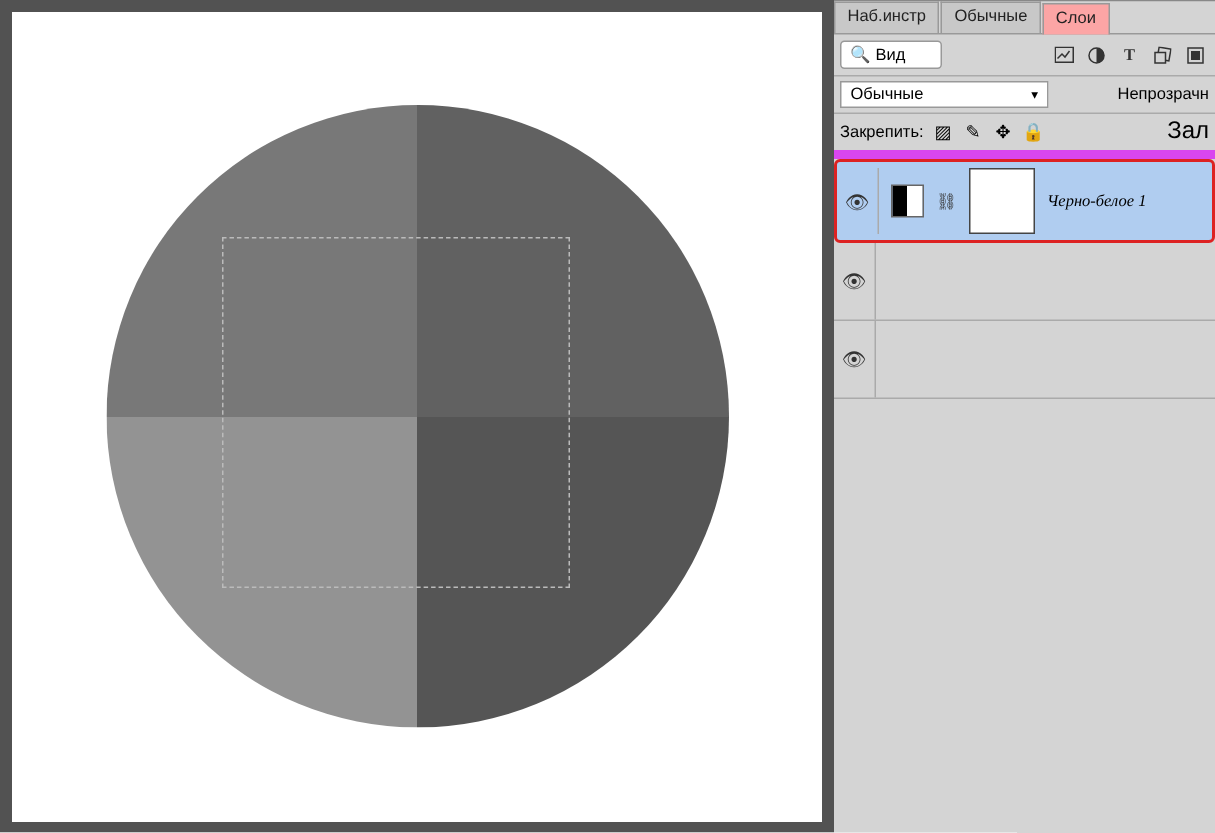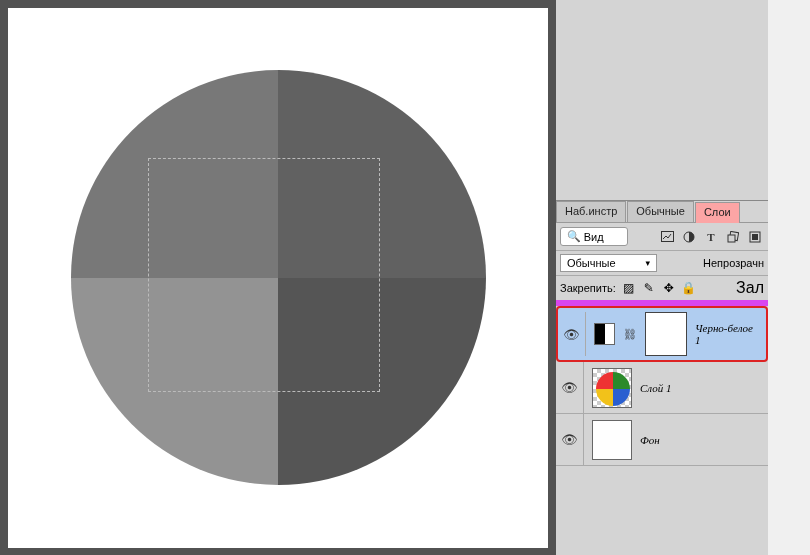--- a/index.html
+++ b/index.html
@@ -10,21 +10,21 @@
 .canvas { width: 540px; height: 540px; background: #fff; position: relative; display: flex; align-items: center; justify-content: center; }
 .circle-wrap { width: 415px; height: 415px; border-radius: 50%; overflow: hidden; position: relative; }
 .quad { position: absolute; width: 50%; height: 50%; }
 .q-tl { top: 0; left: 0; background: #787878; }
 .q-tr { top: 0; right: 0; background: #616161; }
 .q-bl { bottom: 0; left: 0; background: #939393; }
 .q-br { bottom: 0; right: 0; background: #555555; }
 .marquee { position: absolute; border: 1.5px dashed #bbb; width: 232px; height: 234px; top: 150px; left: 140px; pointer-events: none; }
 
 
-.side { width: 212px; height: 555px; background: #d4d4d4; display: flex; flex-direction: column; }
+.side { width: 254px; height: 555px; background: #d4d4d4; display: flex; flex-direction: row; }
 .side-top-gap { height: 200px; background: #d4d4d4; }
 
 .panel { background: #d4d4d4; flex: 1; border-top: 1px solid #888; display: flex; flex-direction: column; }
 .tabs { display: flex; height: 22px; background: #d4d4d4; border-bottom: 1px solid #999; }
 .tab { font-size: 11px; padding: 3px 8px; color: #222; background: #c8c8c8; border: 1px solid #999; border-bottom: none; margin-right: 1px; cursor: pointer; }
 .tab.active { background: #fca5a5; position: relative; top: 1px; }
 
 .search-row { display: flex; align-items: center; padding: 4px; gap: 4px; border-bottom: 1px solid #aaa; }
 .search-box { display: flex; align-items: center; border: 1px solid #999; background: #fff; border-radius: 3px; padding: 2px 6px; font-size: 11px; width: 68px; }
 .search-box span.icon { margin-right: 3px; font-size: 11px; }
@@ -150,38 +150,23 @@
           <span class="link-ic">⛓</span>
           <div class="mask-thumb"></div>
           <span class="layer-name">Черно-белое 1</span>
         </div>
       </div>
 
       <div class="layer-row">
         <div class="vis-col">
           <span class="eye">👁</span>
         </div>
-        <div class="layer-main">
-          <div class="layer-thumb checker">
-            <div class="mini-circle">
-              <div class="mc-r"></div>
-                <div class="mc-g"></div>
-                <div class="mc-y"></div>
-                <div class="mc-b"></div>
-            </div>
-          </div>
-          <span class="layer-name">Слой 1</span>
-        </div>
       </div>
 
       <div class="layer-row">
         <div class="vis-col">
           <span class="eye">👁</span>
-        </div>
-        <div class="layer-main">
-          <div class="white-thumb"></div>
-          <span class="layer-name">Фон</span>
         </div>
       </div>
 
     </div>
   </div>
 </div>
 
 </body></html>

